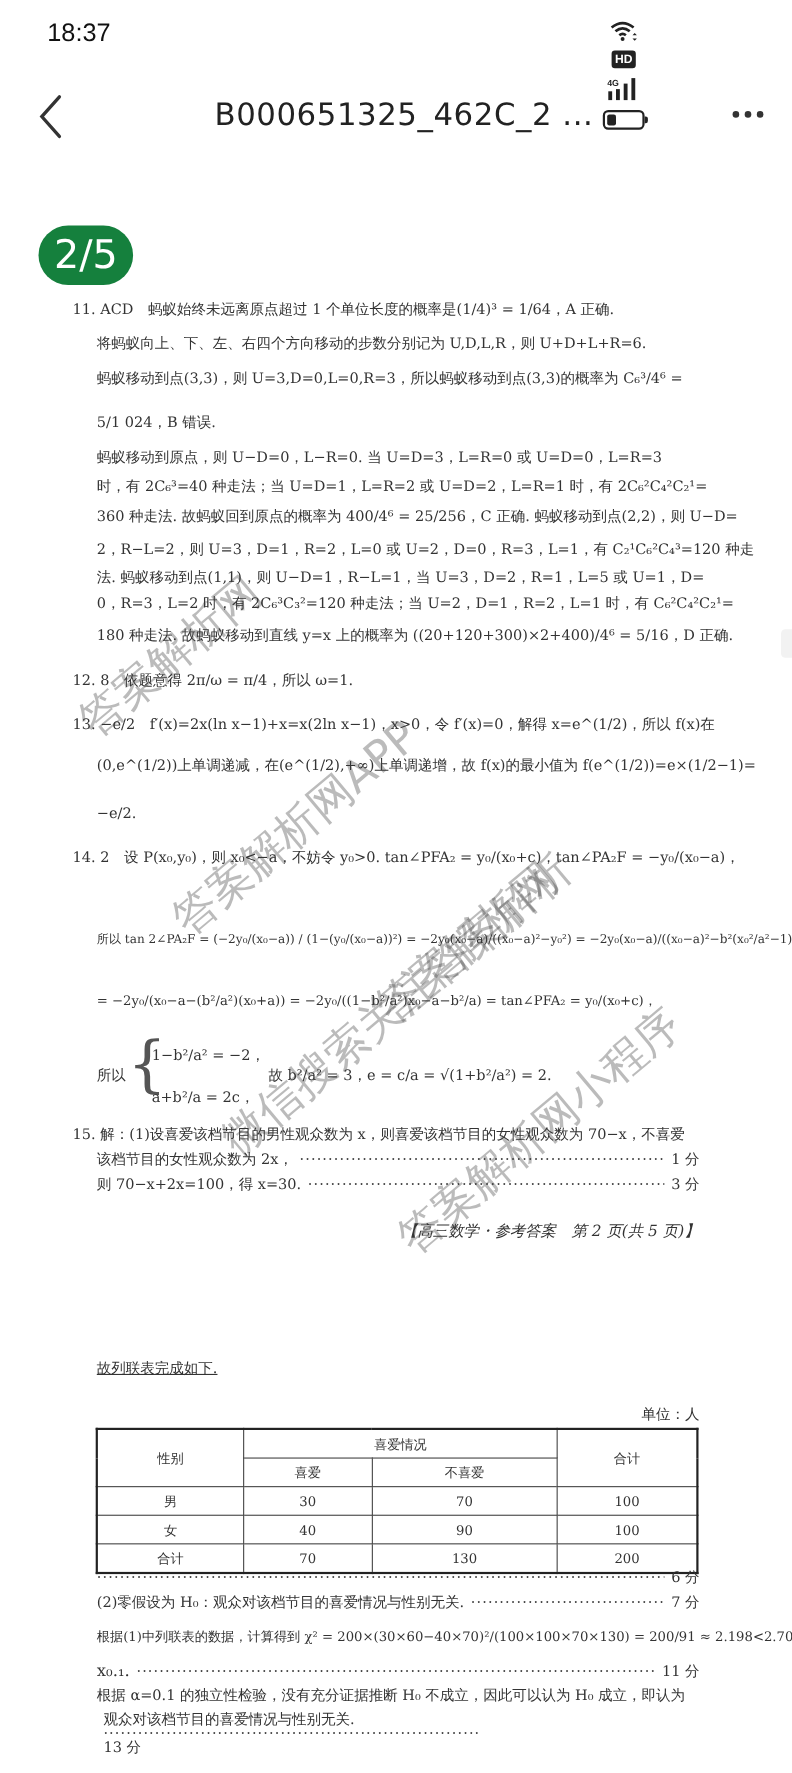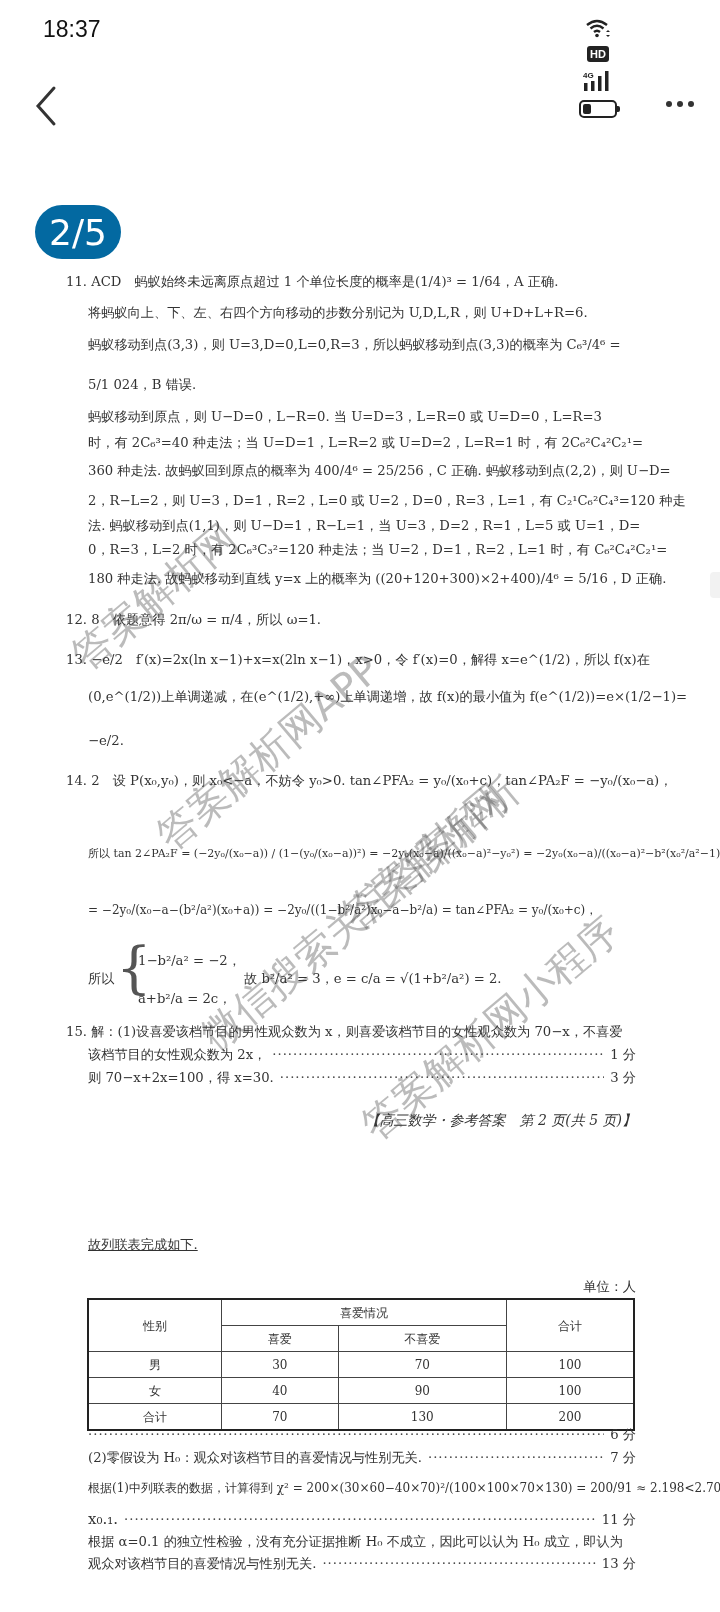--- a/index.html
+++ b/index.html
@@ -1,35 +1,35 @@
 <!DOCTYPE html>
 <html><head>
 <meta charset="utf-8">
 <style>
   html, body { margin: 0; padding: 0; }
   body {
     width: 720px; height: 1612px; overflow: hidden; position: relative;
     background: #ffffff; color: #222;
     font-family: "DejaVu Serif", "Liberation Serif", serif;
   }
-  .status-bar { position: absolute; top: 0; left: 0; width: 652px; height: 62px; padding-left: 31px; }
+  .status-bar { position: absolute; top: 0; left: 0; width: 652px; height: 62px; }
   .clock { position: absolute; left: 43px; top: 16px; font: 500 23px "Liberation Sans", sans-serif; color: #111; }
   .status-icons { position: absolute; right: 66px; top: 18px; display: flex; align-items: center; gap: 8px; flex-direction: column; }
   .hd-badge { background: #222; color: #fff; font: bold 11px "Liberation Sans", sans-serif; padding: 2px 3px; border-radius: 3px; }
   .battery { width: 38px; height: 18px; border: 2px solid #222; border-radius: 5px; position: relative; box-sizing: border-box; }
   .battery::after { content: ""; position: absolute; right: -5px; top: 4px; width: 3px; height: 6px; background: #222; border-radius: 0 2px 2px 0; }
   .battery-fill { position: absolute; left: 2px; top: 2px; width: 8px; height: 10px; background: #222; border-radius: 2px; }
 
   .nav-bar { position: absolute; top: 70px; left: 0; width: 720px; height: 70px; }
   .back-button { position: absolute; left: 32px; top: 14px; width: 40px; height: 44px; cursor: pointer; }
   .nav-title { position: absolute; left: 195px; top: 18px; font: 28px "DejaVu Sans", sans-serif; color: #222; letter-spacing: 0.5px; }
   .more-button { position: absolute; right: 18px; top: 22px; width: 36px; height: 24px; cursor: pointer; display: flex; gap: 5px; align-items: center; }
   .more-button span { width: 6px; height: 6px; border-radius: 50%; background: #333; display: block; }
 
-  .page-badge { position: absolute; left: 35px; top: 205px; width: 86px; height: 54px; border-radius: 27px; background: #0369a1; color: #fff; font: 36px "DejaVu Sans", sans-serif; display: flex; align-items: center; justify-content: center; }
+  .page-badge { position: absolute; left: 35px; top: 205px; width: 86px; height: 54px; border-radius: 27px; background: #15803d; color: #fff; font: 36px "DejaVu Sans", sans-serif; display: flex; align-items: center; justify-content: center; }
 
   .doc { position: absolute; left: 66px; width: 570px; font-size: 13.2px; line-height: 1; color: #333; }
   .line { position: absolute; white-space: nowrap; }
   .score-row { position: absolute; left: 22px; width: 548px; display: flex; align-items: baseline; white-space: nowrap; }
   .dots { flex: 1; overflow: hidden; margin: 0 6px; color: #444; letter-spacing: 1px; }
   .footer { position: absolute; left: 0; width: 570px; text-align: right; font-size: 14px; font-style: italic; }
 
   table.ct { position: absolute; left: 21px; top: 1298px; width: 548px; border-collapse: collapse; font-size: 12px; color: #333; }
   table.ct td { border: 1px solid #444; text-align: center; height: 23px; }
   table.ct { border: 2px solid #222; }
@@ -63,20 +63,21 @@
       </div>
   </div>
 </div>
 
 <div class="nav-bar">
   <div class="back-button">
     <svg width="30" height="44" viewBox="0 0 30 44">
       <path d="M22 4 L6 22 L22 40" stroke="#333" stroke-width="3" fill="none" stroke-linecap="round"></path>
     </svg>
   </div>
+  <div class="nav-title">B000651325_462C_2 ...</div>
   <div class="more-button">
     <span></span>
       <span></span>
       <span></span>
   </div>
 </div>
 
 <div class="page-badge">2/5</div>
 
 <div class="doc" style="top:0;">
@@ -165,21 +166,21 @@
     <span class="dots">··································································</span>
     <span>7 分</span>
   </div>
   <div class="line" style="top:1482px; left:22px; font-size:12px;">根据(1)中列联表的数据，计算得到 χ² = 200×(30×60−40×70)²/(100×100×70×130) = 200/91 ≈ 2.198&lt;2.706=</div>
   <div class="score-row" style="top:1512px;">
     <span style="font-size:15px;">x₀.₁.</span>
     <span class="dots">··················································································································</span>
     <span>11 分</span>
   </div>
   <div class="line" style="top:1535px; left:22px;">根据 α=0.1 的独立性检验，没有充分证据推断 H₀ 不成立，因此可以认为 H₀ 成立，即认为</div>
-  <div class="score-row" style="top:1557px;">
+  <div class="score-row" style="top:1557px;flex-direction:column;">
     <span>观众对该档节目的喜爱情况与性别无关.</span>
     <span class="dots">··································································</span>
     <span>13 分</span>
   </div>
 </div>
 
 <div class="watermark" style="left:60px; top:640px;">答案解析网</div>
 <div class="watermark" style="left:145px; top:820px;">答案解析网APP</div>
 <div class="watermark" style="left:330px; top:900px;">答案解析网</div>
 <div class="watermark" style="left:190px; top:1020px;">微信搜索关注答案解析</div>

